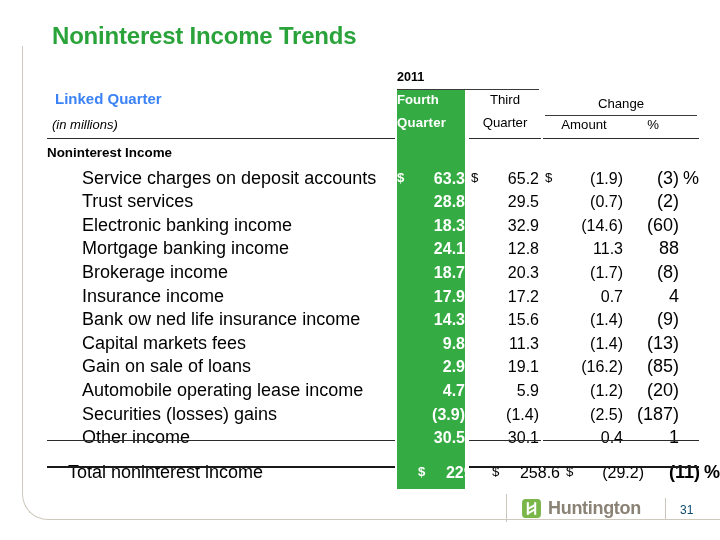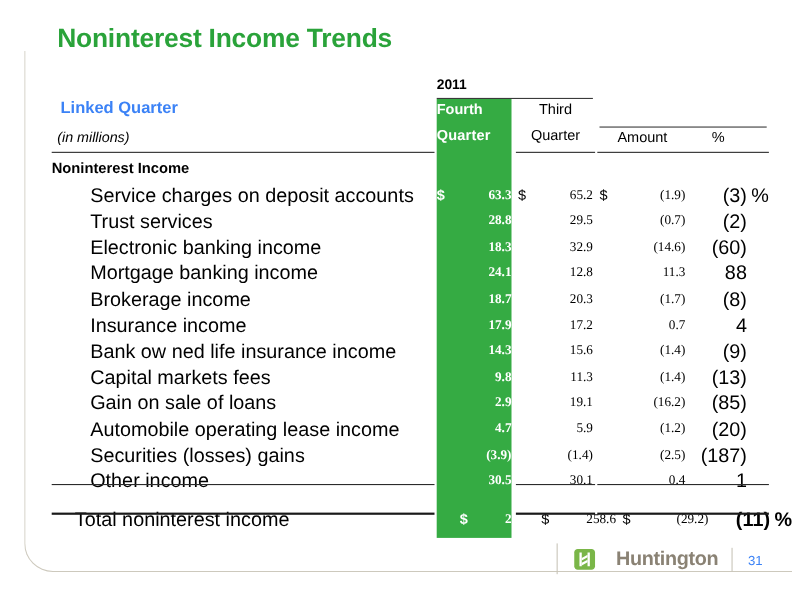--- a/index.html
+++ b/index.html
@@ -61,21 +61,21 @@
   .c-q4     { position: absolute; left: 350px; width: 68px;  text-align: right; }
   .c-q3     { position: absolute; left: 424px; width: 68px;  text-align: right; }
   .c-amt    { position: absolute; left: 498px; width: 78px;  text-align: right; }
   .c-pct    { position: absolute; left: 580px; width: 52px;  text-align: right; }
   .c-pctsym { position: absolute; left: 636px; width: 16px;  text-align: left; }
 
   .cellpad { padding-top: 4px; font-size: 18px; line-height: 16px; white-space: nowrap; }
 
   
   .dollar { position: absolute; left: 0; top: 4px; font-size: 13.2px; }
-  .numtxt { display: block; padding-top: 4px; font-size: 12px; font-family: Liberation Serif, serif; }
+  .numtxt { display: block; padding-top: 4px; font-size: 16px; }
 
   
   #green-band {
     position: absolute;
     left: 350px;
     top: 20px;
     width: 68px;
     height: 399px;
     background: #35ab43;
     z-index: 0;
@@ -187,21 +187,21 @@
     width: 1px;
     height: 28px;
     background: #c9c5ba;
   }
   #logo-wrap {
     position: absolute;
     left: 521px;
     top: 498px;
     display: flex;
     align-items: flex-end;
-    gap: 18px;
+    gap: 6px;
   }
   #logo-mark { width: 21px; height: 21px; display: block; }
   #logo-text {
     font-size: 18px;
     font-weight: bold;
     color: #8a8274;
     letter-spacing: -0.3px;
     line-height: 21px;
   }
   #page-divider {
@@ -210,21 +210,21 @@
     top: 498px;
     width: 1px;
     height: 22px;
     background: #c9c5ba;
   }
   #page-number {
     position: absolute;
     left: 680px;
     top: 503px;
     font-size: 12px;
-    color: #3b82f6;
+    color: #0c4a6e;
   }
 </style>
 </head>
 <body>
 
 <div id="frame-rule"></div>
 
 <div id="slide-title">Noninterest Income Trends</div>
 
 <div id="table-area">
@@ -235,20 +235,21 @@
   <div id="in-millions">(in millions)</div>
 
   <div id="hdr-2011">2011</div>
   <div id="rule-2011"></div>
 
   <div class="hdr-q4a">Fourth</div>
   <div class="hdr-q4b">Quarter</div>
   <div class="hdr-q3a">Third</div>
   <div class="hdr-q3b">Quarter</div>
 
+  <div id="hdr-change">Change</div>
   <div id="rule-change"></div>
   <div id="hdr-amount">Amount</div>
   <div id="hdr-pct">%</div>
 
   <div class="hrule" id="hr-label"></div>
   <div class="hrule" id="hr-q3"></div>
   <div class="hrule" id="hr-change"></div>
 
   <div id="body-rows">
     <div class="row">

